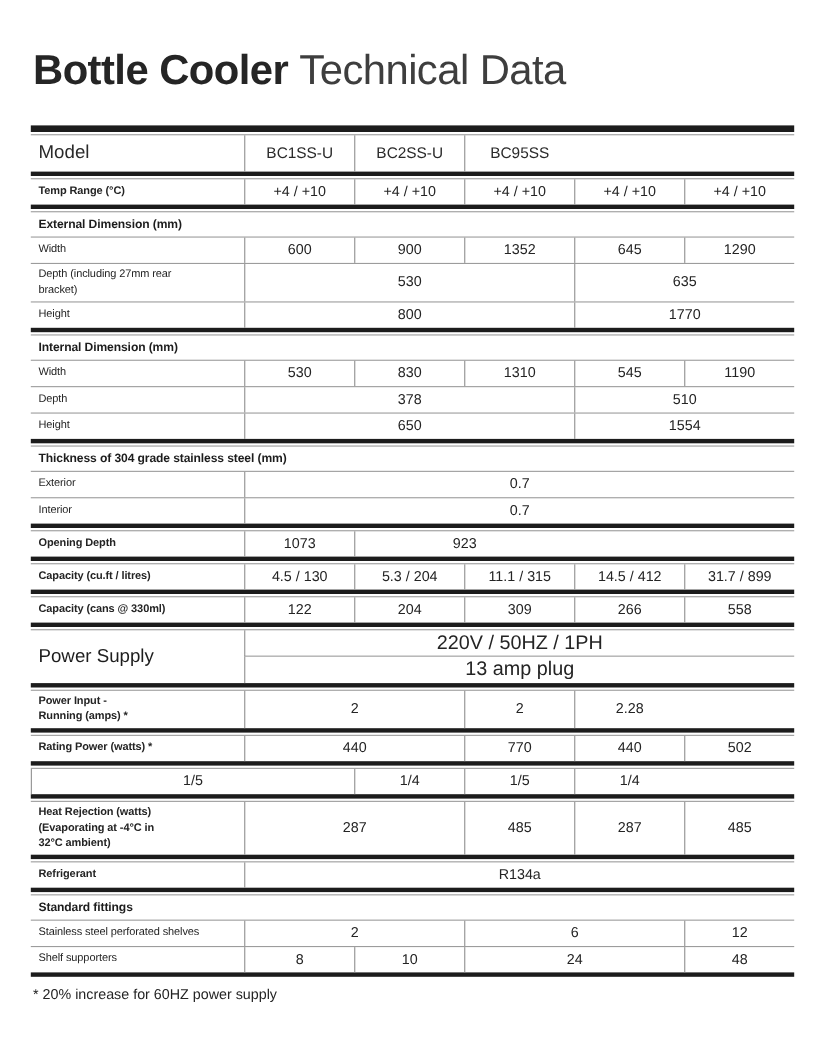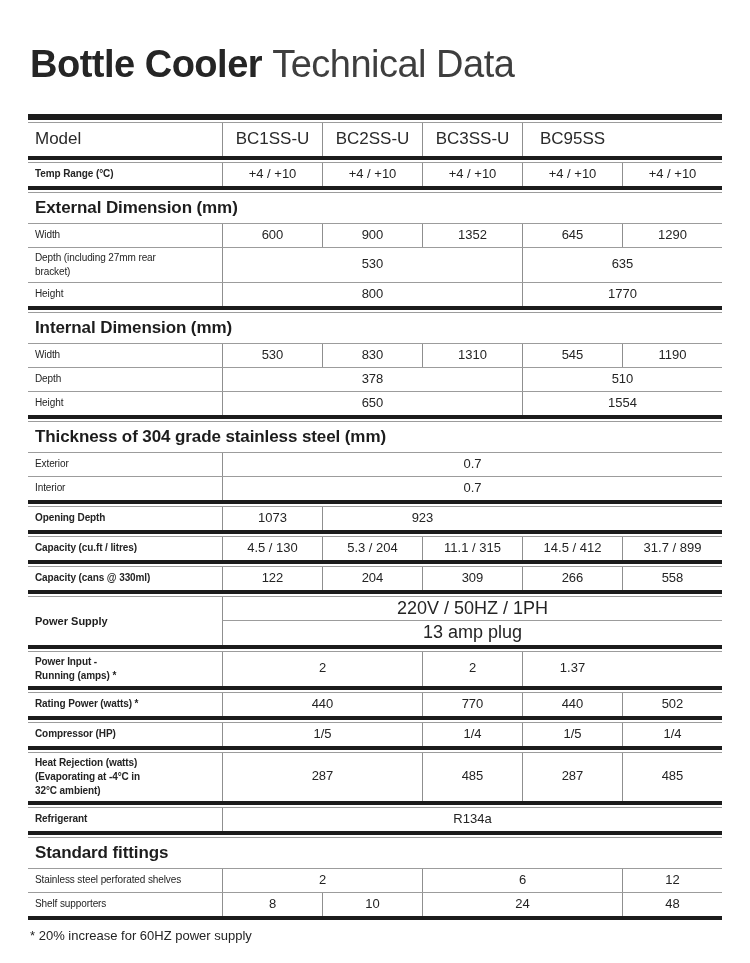--- a/index.html
+++ b/index.html
@@ -20,34 +20,34 @@
   .cell{
     min-height:23px;display:flex;align-items:center;justify-content:center;
     font-size:13px;color:#242424;border-left:1px solid #8f8f8f;
     padding:3px 4px;box-sizing:border-box;text-align:center;line-height:1.3;
   }
   .cell.lbl{
     justify-content:flex-start;border-left:none;padding-left:7px;padding-right:2px;
     font-size:10px;letter-spacing:-0.1px;white-space:pre-line;text-align:left;line-height:1.4;
   }
   .b{font-weight:bold;}
-  .head .cell{font-size:17px;min-height:33px;color:#2a2a2a;}
+  .head .cell{font-size:14px;min-height:33px;color:#2a2a2a;}
   .head .cell.lbl{font-size:17px;letter-spacing:0;}
   .srow{
-    font-weight:bold;font-size:17px;letter-spacing:-0.1px;
+    font-weight:bold;font-size:11px;letter-spacing:-0.1px;
     padding:5px 0 5px 7px;display:flex;align-items:center;color:#1d1d1d;
   }
   .s2{grid-column:span 2;}
   .s3{grid-column:span 3;}
   .s5{grid-column:span 5;}
   .nw{white-space:nowrap;}
 
   
   .psrow{display:grid;grid-template-columns:194px 1fr;grid-template-rows:repeat(2,minmax(24px,auto));}
-  .ps-l{grid-row:1 / span 2;display:flex;align-items:center;padding-left:7px;font-size:11px;font-weight:bold;}
+  .ps-l{grid-row:1 / span 2;display:flex;align-items:center;padding-left:7px;font-size:17px;font-weight:normal;}
   .ps-v{border-left:1px solid #8f8f8f;display:flex;align-items:center;justify-content:center;font-size:18px;color:#242424;}
   .ps-v.first{border-bottom:1px solid #9c9c9c;}
 
   
   .sepTop{height:2px;border-top:6px solid #1c1c1c;border-bottom:1px solid #9c9c9c;}
   .sepT{height:2px;border-top:4px solid #1c1c1c;border-bottom:1px solid #9c9c9c;}
   .sepN{height:0;border-top:1px solid #9c9c9c;}
   .sepBot{height:4px;background:#1c1c1c;}
 
   .footnote{font-size:13px;margin-top:8px;padding-left:2px;color:#242424;}
@@ -63,21 +63,20 @@
   </h1>
 
   <div class="spec-table">
 
     <div class="sepTop"></div>
 
     <div class="trow head">
       <div class="cell lbl">Model</div>
       <div class="cell">BC1SS-U</div>
       <div class="cell">BC2SS-U</div>
-      <div class="cell">BC3SS-U</div>
       <div class="cell">BC95SS</div>
     </div>
 
     <div class="sepT"></div>
 
     <div class="trow">
       <div class="cell lbl b">Temp Range (°C)</div>
       <div class="cell">+4 / +10</div>
       <div class="cell">+4 / +10</div>
       <div class="cell">+4 / +10</div>
@@ -204,37 +203,36 @@
       <div class="ps-v">13 amp plug</div>
     </div>
 
     <div class="sepT"></div>
 
     <div class="trow">
       <div class="cell lbl b">Power Input -
 Running (amps) *</div>
       <div class="cell s2">2</div>
       <div class="cell">2</div>
-      <div class="cell">1.37</div>
+      <div class="cell">2.28</div>
     </div>
 
     <div class="sepT"></div>
 
     <div class="trow">
       <div class="cell lbl b">Rating Power (watts) *</div>
       <div class="cell s2">440</div>
       <div class="cell">770</div>
       <div class="cell">440</div>
       <div class="cell">502</div>
     </div>
 
     <div class="sepT"></div>
 
     <div class="trow">
-      <div class="cell lbl b">Compressor (HP)</div>
       <div class="cell s2">1/5</div>
       <div class="cell">1/4</div>
       <div class="cell">1/5</div>
       <div class="cell">1/4</div>
     </div>
 
     <div class="sepT"></div>
 
     <div class="trow">
       <div class="cell lbl b">Heat Rejection (watts)

